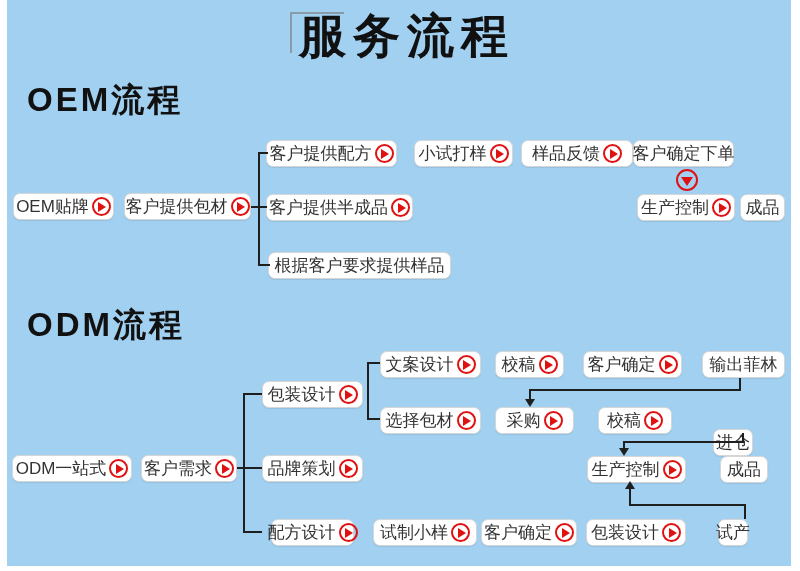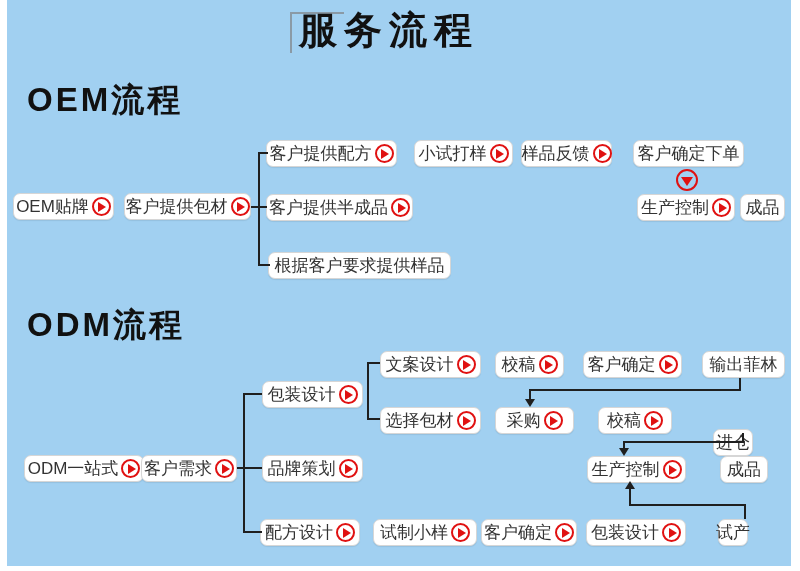--- a/index.html
+++ b/index.html
@@ -4,21 +4,21 @@
 <style>
   :root{
     --bg:#a1d0f1; --box-bg:#ffffff; --box-border:#d6d6d6;
     --red:#e01111; --line:#1f1f1f; --text:#333333; --title:#111111;
   }
   *{margin:0;padding:0;box-sizing:border-box;}
   body{font-family:"Liberation Sans","DejaVu Sans",sans-serif;background:#fff;}
   .stage{position:relative;width:800px;height:571px;background:#ffffff;overflow:hidden;}
   .panel{position:absolute;left:7px;top:0;width:784px;height:566px;background:var(--bg);}
 
-  .page-title{position:absolute;left:299px;top:10px;font-size:38px;line-height:1.1;
+  .page-title{position:absolute;left:299px;top:10px;font-size:47px;line-height:1.1;
     font-weight:bold;color:var(--title);letter-spacing:7px;white-space:nowrap;}
   .tb-h{position:absolute;left:290px;top:12px;width:54px;height:2px;background:#8a9aa6;}
   .tb-v{position:absolute;left:290px;top:12px;width:2px;height:41px;background:#8a9aa6;}
 
   .sec-heading{position:absolute;font-size:33px;font-weight:bold;color:var(--title);
     letter-spacing:3px;white-space:nowrap;}
   .sec-oem{left:27px;top:78px;}
   .sec-odm{left:27px;top:303px;}
 
   .node{position:absolute;height:27px;background:var(--box-bg);
@@ -76,27 +76,27 @@
     <span class="arr">
         <i class="tri"></i>
       </span>
   </div>
   <div class="node" style="left:414px;top:140px;width:99px">
     <span class="lbl">小试打样</span>
     <span class="arr">
         <i class="tri"></i>
       </span>
   </div>
-  <div class="node" style="left:521px;top:140px;width:91px">
+  <div class="node" style="left:521px;top:140px;width:112px">
     <span class="lbl">样品反馈</span>
     <span class="arr">
         <i class="tri"></i>
       </span>
   </div>
-  <div class="node" style="left:633px;top:140px;width:111px">
+  <div class="node" style="left:633px;top:140px;width:101px">
     <span class="lbl">客户确定下单</span>
   </div>
   <div class="down-circle">
       <i class="trid"></i>
     </div>
   <div class="node" style="left:637px;top:194px;width:98px">
     <span class="lbl">生产控制</span>
     <span class="arr">
         <i class="tri"></i>
       </span>
@@ -112,21 +112,21 @@
   </div>
   <div class="node" style="left:268px;top:252px;width:183px">
     <span class="lbl">根据客户要求提供样品</span>
   </div>
 
   <div class="ln" style="left:258px;top:152px;width:2px;height:114px"></div>
   <div class="ln" style="left:258px;top:152px;width:10px;height:2px"></div>
   <div class="ln" style="left:251px;top:206px;width:16px;height:2px"></div>
   <div class="ln" style="left:258px;top:264px;width:12px;height:2px"></div>
 
-  <div class="node" style="left:24px;top:455px;width:120px">
+  <div class="node" style="left:12px;top:455px;width:120px">
     <span class="lbl">ODM一站式</span>
     <span class="arr">
         <i class="tri"></i>
       </span>
   </div>
   <div class="node" style="left:141px;top:455px;width:96px">
     <span class="lbl">客户需求</span>
     <span class="arr">
         <i class="tri"></i>
       </span>
@@ -136,21 +136,21 @@
     <span class="arr">
         <i class="tri"></i>
       </span>
   </div>
   <div class="node" style="left:262px;top:455px;width:101px">
     <span class="lbl">品牌策划</span>
     <span class="arr">
         <i class="tri"></i>
       </span>
   </div>
-  <div class="node" style="left:260px;top:519px;width:100px">
+  <div class="node" style="left:271px;top:519px;width:83px">
     <span class="lbl">配方设计</span>
     <span class="arr">
         <i class="tri"></i>
       </span>
   </div>
   <div class="node" style="left:380px;top:351px;width:101px">
     <span class="lbl">文案设计</span>
     <span class="arr">
         <i class="tri"></i>
       </span>

